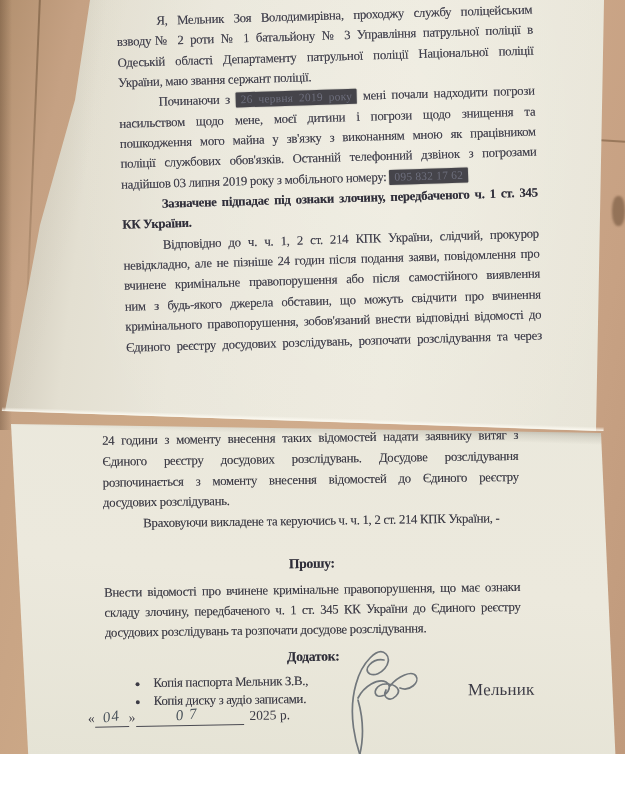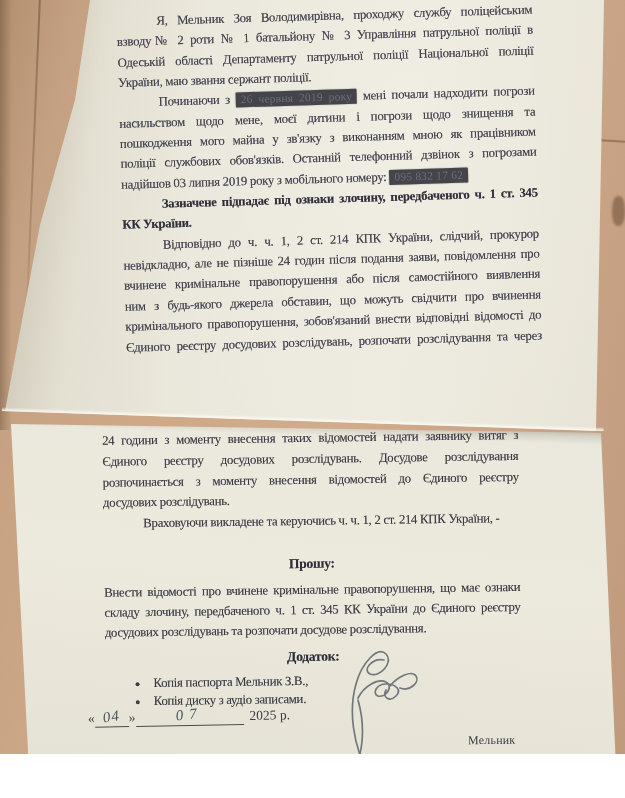--- a/index.html
+++ b/index.html
@@ -76,21 +76,21 @@
   .date-line{position:absolute;left:88px;top:707px;width:320px;font-size:13.5px;
     color:#3c3b45;transform:rotate(-1deg);}
   .uline{display:inline-block;border-bottom:1.2px solid #4a4a52;text-align:center;}
   .u-day{width:34px;}
   .u-month{width:108px;}
   .hand{display:inline-block;font-style:italic;color:#49525a;font-size:15px;
     transform:rotate(-7deg) translateY(-1px);letter-spacing:1px;}
   .u-month .hand{letter-spacing:6px;transform:rotate(-5deg) translateY(-2px);}
   .year{margin-left:6px;}
   .initials{position:absolute;left:96px;top:742px;font-size:13.5px;color:#3c3b45;margin-top:20px;}
-  .signer{position:absolute;left:468px;top:733px;font-size:12px;color:#3c3b45;
+  .signer{position:absolute;left:468px;top:680px;font-size:17px;color:#3c3b45;
     letter-spacing:.2px;transform:rotate(-.5deg);}
   .sig{position:absolute;left:288px;top:628px;z-index:4;}
 </style>
 </head>
 <body>
 
 <div class="photo">
 
   <div class="dark-left-band"></div>
   <div class="crease-left"></div>

